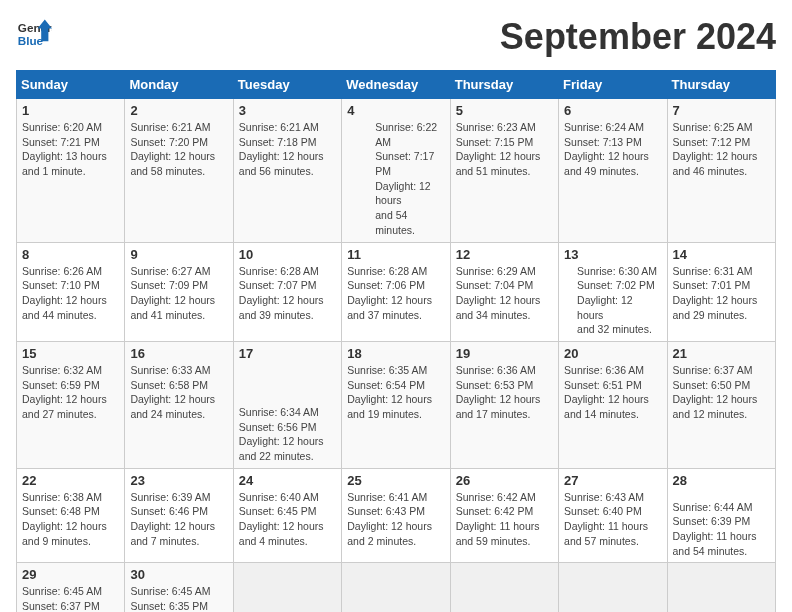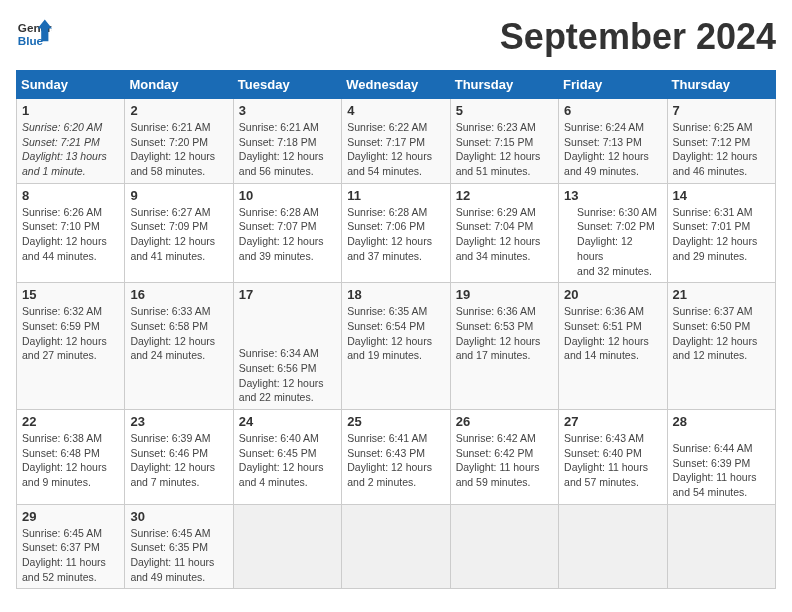--- a/index.html
+++ b/index.html
@@ -103,42 +103,42 @@
         <th>Wednesday</th>
         <th>Thursday</th>
         <th>Friday</th>
         <th>Thursday</th>
       </tr>
   </thead>
   <tbody id="calendar-body">
   <tr>
         <td>
           <span class="day-num">1</span>
-          <div class="day-info" style="white-space: pre-line; font-style: italic;">Sunrise: 6:20 AM
+          <div class="day-info" style="white-space: pre-line;">Sunrise: 6:20 AM
 Sunset: 7:21 PM
 Daylight: 13 hours
 and 1 minute.</div>
         </td>
         <td>
           <span class="day-num">2</span>
           <div class="day-info" style="white-space: pre-line;">Sunrise: 6:21 AM
 Sunset: 7:20 PM
 Daylight: 12 hours
 and 58 minutes.</div>
         </td>
         <td>
           <span class="day-num">3</span>
           <div class="day-info" style="white-space: pre-line;">Sunrise: 6:21 AM
 Sunset: 7:18 PM
 Daylight: 12 hours
 and 56 minutes.</div>
         </td>
         <td>
           <span class="day-num">4</span>
-          <div class="day-info" style="white-space: pre-line;">Sunrise: 6:22 AM
+          <div class="day-info" style="white-space: pre-line; margin-left: 28px;">Sunrise: 6:22 AM
 Sunset: 7:17 PM
 Daylight: 12 hours
 and 54 minutes.</div>
         </td>
         <td>
           <span class="day-num">5</span>
           <div class="day-info" style="white-space: pre-line;">Sunrise: 6:23 AM
 Sunset: 7:15 PM
 Daylight: 12 hours
 and 51 minutes.</div>

